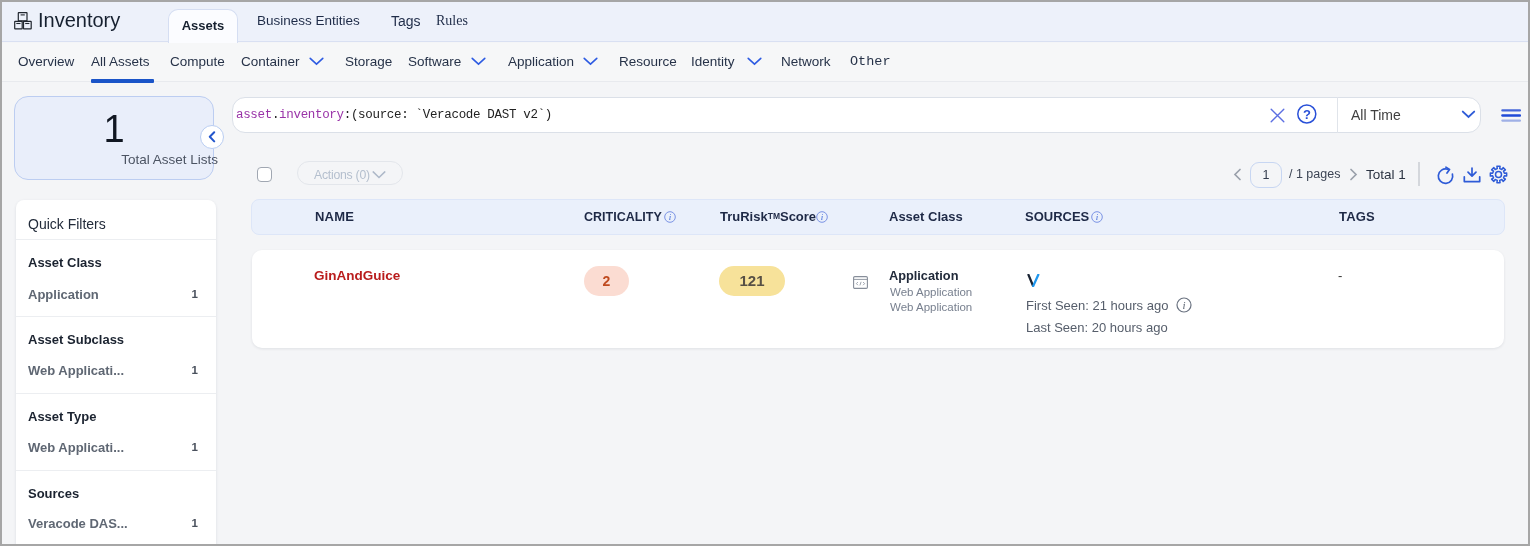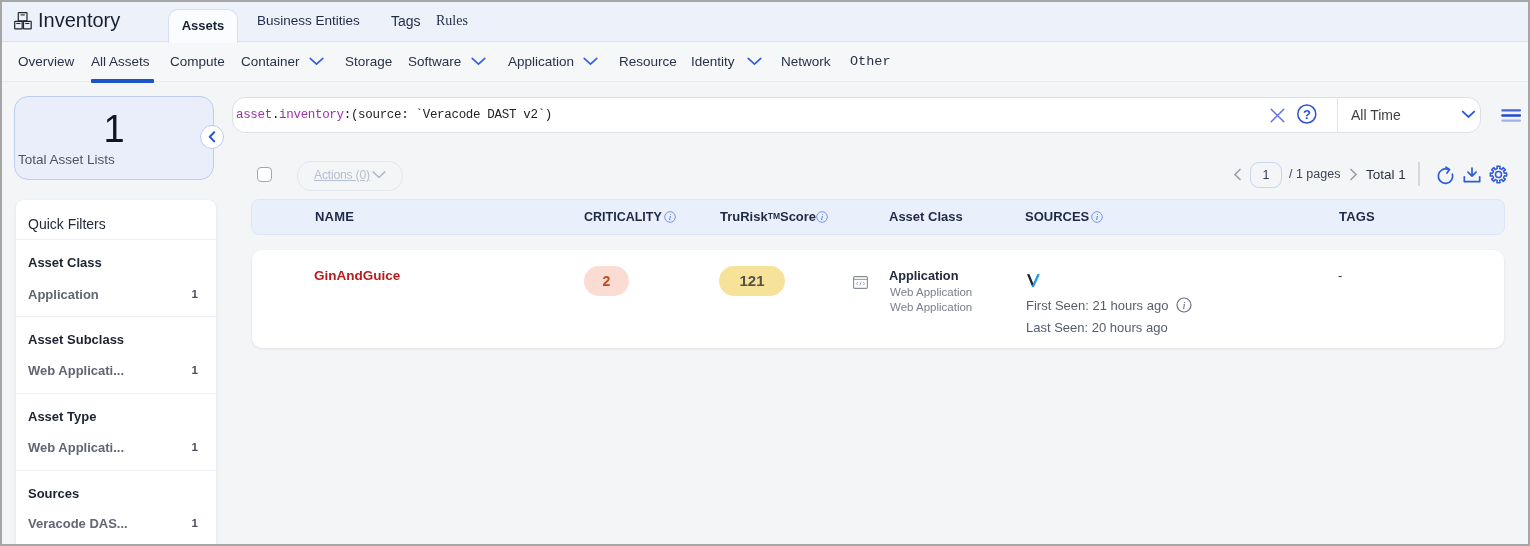--- a/index.html
+++ b/index.html
@@ -16,38 +16,38 @@
 
   
   #nav { left:0; top:43px; width:1530px; height:39px; background:#f6f7f8; border-bottom:1px solid #e8eaee; }
   .nv { top:43px; height:38px; line-height:38px; font-size:13.5px; color:#273349; }
   .chev { top:57px; }
   #underline { left:91px; top:79px; width:63px; height:3.5px; background:#1a54c8; border-radius:1px; z-index:3; }
 
   
   #tot-card { left:14px; top:96px; width:200px; height:84px; background:#e9eefa; border:1px solid #bccdf1; border-radius:14px; }
   #tot-num { left:14px; top:109px; width:200px; text-align:center; font-size:38px; line-height:40px; color:#111722; }
-  #tot-lbl { left:18px; top:152px; width:200px; text-align:left; font-size:13.5px; color:#4c5463; }
+  #tot-lbl { left:18px; top:152px; width:200px; text-align:right; font-size:13.5px; color:#4c5463; }
   #col-btn { left:200px; top:125px; width:24px; height:24px; background:#fff; border:1px solid #b9cdf2; border-radius:50%; z-index:6; }
   #qf { left:16px; top:200px; width:200px; height:346px; background:#fff; border-radius:8px 8px 0 0; box-shadow:0 1px 3px rgba(40,50,70,.12); }
   .qf-div { left:16px; width:200px; height:1px; background:#eceef1; }
   .qf-t { left:28px; font-size:13px; font-weight:bold; color:#1b2330; }
   .qf-v { left:28px; font-size:13px; font-weight:bold; color:#5f6773; }
   .qf-c { width:188px; text-align:right; left:10px; font-size:11.5px; font-weight:bold; color:#4a515d; }
 
   
   #sbar { left:232px; top:97px; width:1249px; height:36px; background:#fff; border:1px solid #dbe0e8; border-radius:13px; }
   #query { left:236px; top:97px; height:36px; line-height:37px; font-family:"Liberation Mono", monospace; font-size:12.5px; letter-spacing:-0.32px; color:#222; }
   #query .kw { color:#9a34a8; }
   #sdiv { left:1337px; top:97px; width:1px; height:36px; background:#e0e4ea; }
   #alltime { left:1351px; top:97px; height:48px; line-height:37px; font-size:14px; color:#404040; }
 
   
   #cbx { left:257px; top:167px; width:15px; height:15px; border:1.4px solid #a0a7b2; border-radius:4px; background:#fff; }
-  #actions { left:297px; top:161px; width:106px; height:30px; border:1px solid #e3e6eb; border-radius:14px; line-height:26px; text-align:left; padding-left:16px; font-size:12.25px; letter-spacing:-0.25px; color:#b4bfce;text-decoration:underline; }
+  #actions { left:297px; top:161px; width:106px; height:24px; border:1px solid #e3e6eb; border-radius:14px; line-height:26px; text-align:left; padding-left:16px; font-size:12.25px; letter-spacing:-0.25px; color:#b4bfce; }
   .pg { top:161px; height:27px; line-height:27px; font-size:13.5px; color:#3c4454; }
   #pgbox { left:1250px; top:162px; width:32px; height:26px; border:1px solid #c7d6f2; border-radius:9px; text-align:center; line-height:25px; font-size:12.5px; color:#333c4e; }
   #pgdiv { left:1418px; top:162px; width:1.5px; height:24px; background:#d4d7dc; }
 
   
   #thead { left:251px; top:199px; width:1254px; height:36px; background:#eaf0fb; border:1px solid #dde6f8; border-radius:8px; }
   .th { top:199px; height:36px; line-height:36px; font-size:13px; font-weight:bold; color:#1e2946; letter-spacing:.2px; }
   #row { left:252px; top:250px; width:1252px; height:98px; background:#fff; border-radius:10px; box-shadow:0 1px 3px rgba(16,24,40,.09); }
   #gname { left:314px; top:268px; font-size:13.5px; font-weight:bold; color:#b91c1c; }
   #crit { left:584px; top:266px; width:45px; height:30px; background:#fbdcd2; border-radius:15px; text-align:center; line-height:30px; font-size:14px; font-weight:bold; color:#bf4a1f; }

